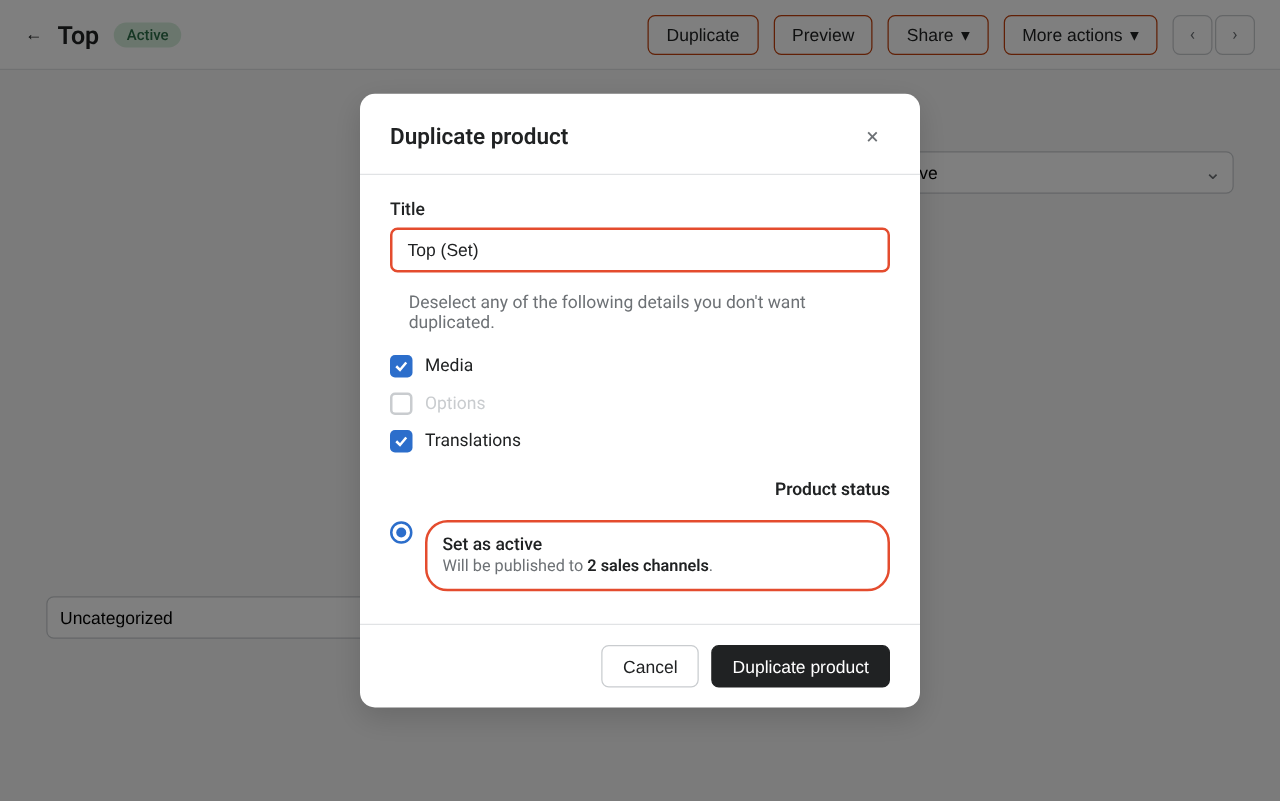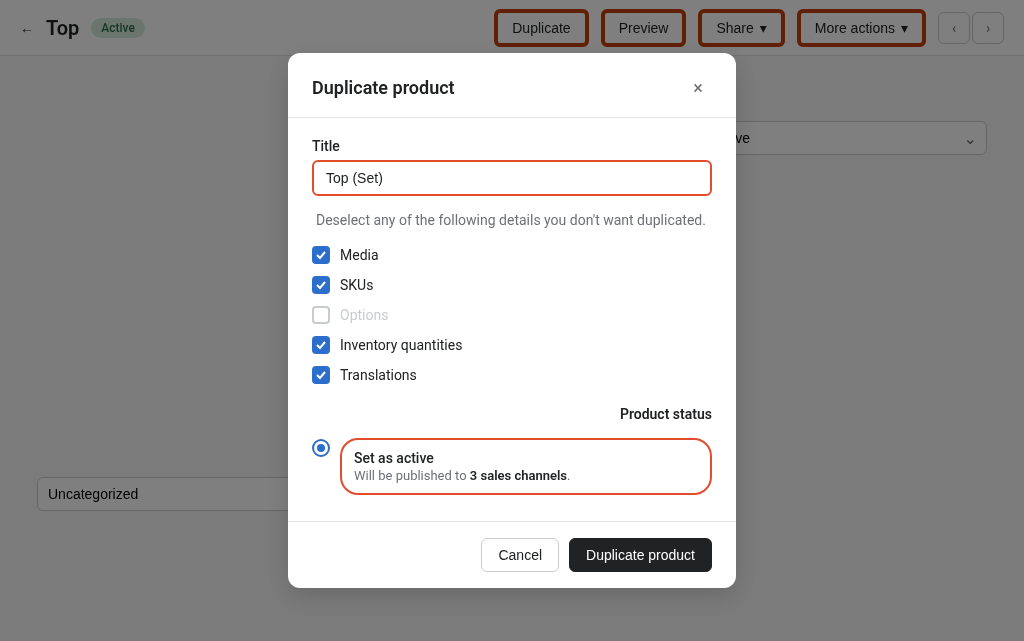--- a/index.html
+++ b/index.html
@@ -50,21 +50,21 @@
       background: #d4edda;
       color: #2c6e49;
       font-size: 12px;
       font-weight: 500;
       padding: 3px 10px;
       border-radius: 20px;
     }
     .nav-spacer { flex: 1; }
     .nav-btn {
       background: #fff;
-      border: 4px solid #c2410c;
+      border: 1px solid #c2410c;
       border-radius: 6px;
       padding: 7px 14px;
       font-size: 14px;
       cursor: pointer;
       color: #202223;
       display: flex;
       align-items: center;
       gap: 6px;
     }
     .nav-arrows {
@@ -222,21 +222,21 @@
       border: 2px solid #e44c2e;
       border-radius: 6px;
       padding: 8px 12px;
       font-size: 14px;
       color: #202223;
       outline: none;
     }
     .modal-desc {
       font-size: 14px;
       color: #6d7175;
-      margin: 16px 4px 12px;
+      margin: 16px 15px 12px;
     }
     .checkbox-row {
       display: flex;
       align-items: center;
       gap: 10px;
       padding: 6px 0;
       font-size: 14px;
       color: #202223;
     }
     .checkbox-row.disabled {
@@ -481,39 +481,23 @@
 
       
       <div class="checkbox-row">
         <div class="cb">
           <svg viewBox="0 0 12 12">
               <polyline points="2,6 5,9 10,3" stroke="white" stroke-width="2" fill="none"></polyline>
             </svg>
         </div>
         <span>Media</span>
       </div>
-      <div class="checkbox-row">
-        <div class="cb">
-          <svg viewBox="0 0 12 12">
-              <polyline points="2,6 5,9 10,3" stroke="white" stroke-width="2" fill="none"></polyline>
-            </svg>
-        </div>
-        <span>SKUs</span>
-      </div>
       <div class="checkbox-row disabled">
         <div class="cb-unchecked"></div>
         <span>Options</span>
-      </div>
-      <div class="checkbox-row">
-        <div class="cb">
-          <svg viewBox="0 0 12 12">
-              <polyline points="2,6 5,9 10,3" stroke="white" stroke-width="2" fill="none"></polyline>
-            </svg>
-        </div>
-        <span>Inventory quantities</span>
       </div>
       <div class="checkbox-row">
         <div class="cb">
           <svg viewBox="0 0 12 12">
               <polyline points="2,6 5,9 10,3" stroke="white" stroke-width="2" fill="none"></polyline>
             </svg>
         </div>
         <span>Translations</span>
       </div>
 
@@ -521,21 +505,21 @@
       <div class="section-title">Product status</div>
 
 
       <div class="radio-row">
         <div class="radio-outer selected">
           <div class="radio-inner"></div>
         </div>
         <div class="radio-active-box">
           <div class="radio-active-label">Set as active</div>
           <div class="radio-active-sub">
-            <span>Will be published to </span><strong>3 sales channels</strong><span>.</span>
+            <span>Will be published to </span><strong>2 sales channels</strong><span>.</span>
           </div>
         </div>
       </div>
     </div>
     <div class="modal-footer">
       <button class="btn-cancel">Cancel</button>
       <button class="btn-duplicate">Duplicate product</button>
     </div>
   </div>
 </div>

